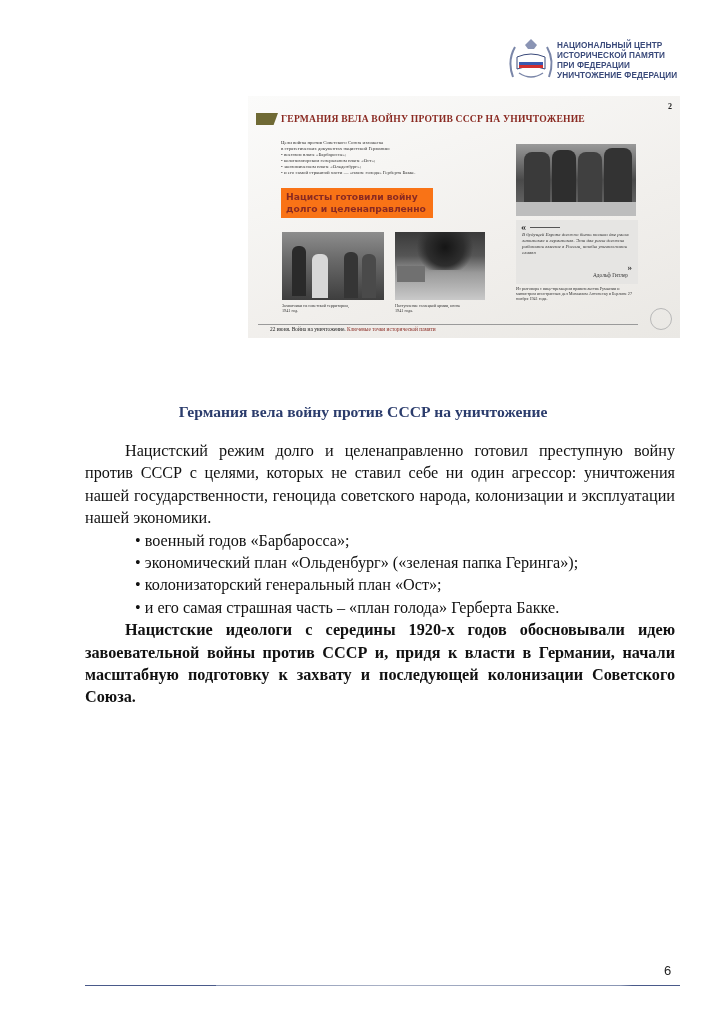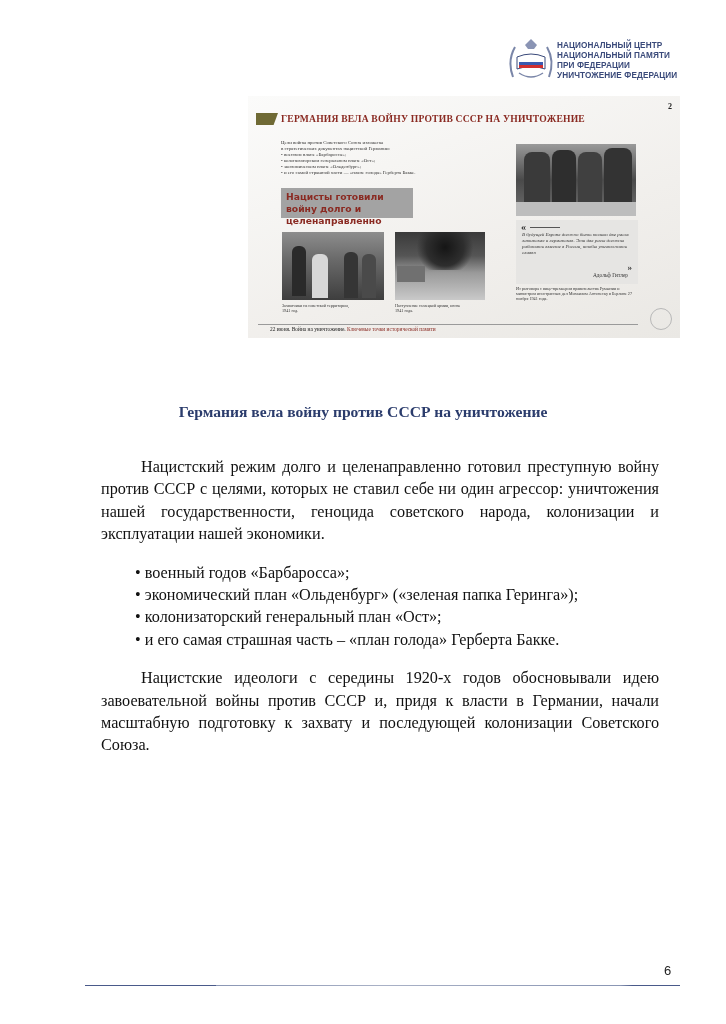--- a/index.html
+++ b/index.html
@@ -7,21 +7,21 @@
   .logo { position:absolute; left:505px; top:37px; width:180px; height:48px; display:flex; align-items:center; }
   .logo-emblem { width:52px; height:48px; position:relative; }
   .logo-text { font-family:"Liberation Sans", sans-serif; font-weight:bold; font-size:8.2px; line-height:10px; color:#3a4a7a; letter-spacing:0.1px; }
   .slide { position:absolute; left:248px; top:96px; width:432px; height:242px; background:#f3f2f0; overflow:hidden; }
   .slide-inner { position:absolute; left:0; top:0; right:0; bottom:0; background:linear-gradient(160deg,#fbfbfa 0%,#f1efec 60%,#eae8e4 100%); }
   .slide-flag { position:absolute; left:8px; top:17px; width:22px; height:12px; background:#6f6a35; clip-path:polygon(0 0,100% 0,80% 100%,0 100%); }
   .slide-title { position:absolute; left:33px; top:17px; font-family:"Liberation Serif", serif; font-weight:bold; font-size:9.6px; color:#8a2a22; letter-spacing:0.2px; white-space:nowrap; }
   .slide-num { position:absolute; right:8px; top:6px; font-weight:bold; font-size:8px; color:#222; }
   .slide-goals { position:absolute; left:33px; top:44px; width:210px; font-size:4.9px; line-height:6px; color:#333; }
   .slide-goals div { white-space:nowrap; }
-  .slide-callout { position:absolute; left:33px; top:92px; width:132px; height:30px; background:#a3a3a3; padding:3px 5px; box-sizing:border-box; font-family:"DejaVu Sans", sans-serif; font-weight:bold; font-size:9.2px; line-height:12px; color:#8a2a22; }
+  .slide-callout { position:absolute; left:33px; top:92px; width:152px; height:30px; background:#f97316; padding:3px 5px; box-sizing:border-box; font-family:"DejaVu Sans", sans-serif; font-weight:bold; font-size:9.2px; line-height:12px; color:#8a2a22; }
   .photo { position:absolute; background:#777; overflow:hidden; }
   .photo-1 { left:34px; top:136px; width:102px; height:68px; background:linear-gradient(180deg,#8d8d8d 0%,#6a6a6a 40%,#3e3e3e 100%); }
   .photo-1 .p1a { position:absolute; left:10px; top:14px; width:14px; height:50px; background:#2a2a2a; border-radius:6px 6px 0 0; }
   .photo-1 .p1b { position:absolute; left:30px; top:22px; width:16px; height:44px; background:#d8d8d8; border-radius:6px 6px 0 0; }
   .photo-1 .p1c { position:absolute; left:62px; top:20px; width:14px; height:46px; background:#353535; border-radius:6px 6px 0 0; }
   .photo-1 .p1d { position:absolute; left:80px; top:22px; width:14px; height:44px; background:#4a4a4a; border-radius:6px 6px 0 0; }
   .photo-2 { left:147px; top:136px; width:90px; height:68px; background:linear-gradient(180deg,#3a3a3a 0%,#555 35%,#9a9a9a 60%,#c9c9c9 100%); }
   .photo-2 .smoke { position:absolute; left:20px; top:0; width:60px; height:38px; background:radial-gradient(circle at 50% 40%,#151515 0%,#2e2e2e 50%,rgba(60,60,60,0) 75%); }
   .photo-2 .house { position:absolute; left:2px; top:34px; width:28px; height:16px; background:#707070; }
   .caption { position:absolute; font-size:4.2px; line-height:5.2px; color:#333; }
@@ -36,25 +36,25 @@
   .quote-text { position:absolute; left:6px; top:12px; width:112px; font-style:italic; font-size:5px; line-height:6px; color:#333; }
   .quote-close { position:absolute; right:6px; top:42px; font-size:9px; font-weight:bold; color:#333; }
   .quote-author { position:absolute; right:10px; top:52px; font-size:5.4px; color:#333; }
   .quote-source { position:absolute; left:268px; top:190px; width:122px; font-size:4.2px; line-height:5px; color:#333; }
   .slide-footer-line { position:absolute; left:10px; top:228px; width:380px; height:0.8px; background:#9a9a9a; }
   .slide-footer { position:absolute; left:22px; top:230px; font-size:5.4px; white-space:nowrap; color:#222; }
   .slide-footer .accent { color:#8a2a22; }
   .slide-emblem { position:absolute; right:8px; top:212px; width:22px; height:22px; border-radius:50%; border:1px solid #b8b8b8; box-sizing:border-box; }
   .doc-title { position:absolute; left:0; width:726px; top:403px; text-align:center; font-family:"Liberation Serif", serif; font-weight:bold; font-size:15.6px; color:#2b3c6c; }
   .body { position:absolute; left:85px; top:440px; width:590px; font-family:"Liberation Serif", serif; font-size:16.2px; line-height:22.4px; color:#111; }
-  .para { text-align:justify; text-indent:40px; margin:16px; }
+  .para { text-align:justify; text-indent:40px; margin:0; }
   .para.last-left { text-align-last:left; }
   .bullets { margin:0; padding-left:50px; }
   .bullets div { white-space:nowrap; }
-  .bold { font-weight:normal; }
+  .bold { font-weight:bold; }
   .page-num { position:absolute; left:664px; top:963px; font-family:"Liberation Sans", sans-serif; font-size:13px; color:#222; }
   .footer-line { position:absolute; left:85px; top:985px; width:595px; height:1.2px; background:linear-gradient(90deg,#4a5a8a 0%,#4a5a8a 22%,#8a96b4 22%,#a9b1c6 50%,#8a96b4 90%,#4a5a8a 92%,#4a5a8a 100%); }
 </style>
 </head>
 <body>
 
 <div class="logo">
   <div class="logo-emblem">
     <svg width="52" height="48" viewBox="0 0 52 48">
       <path d="M8 40 Q2 24 10 10" stroke="#7a86a8" stroke-width="2" fill="none"></path>
@@ -62,21 +62,21 @@
       <path d="M20 8 L26 2 L32 8 L29 12 L23 12 Z" fill="#8a94b4"></path>
       <path d="M12 20 Q26 14 40 20 L40 32 Q26 27 12 32 Z" fill="#ffffff" stroke="#3a4a7a" stroke-width="1"></path>
       <rect x="14" y="22" width="24" height="3" fill="#ffffff"></rect>
       <rect x="14" y="25" width="24" height="3" fill="#3a5ab0"></rect>
       <rect x="14" y="28" width="24" height="3" fill="#d03030"></rect>
       <path d="M14 36 Q26 44 38 36" stroke="#7a86a8" stroke-width="1.5" fill="none"></path>
     </svg>
   </div>
   <div class="logo-text">
     <div>НАЦИОНАЛЬНЫЙ ЦЕНТР</div>
-    <div>НАЦИОНАЛЬНЫЙ ПАМЯТИ</div>
+    <div>ИСТОРИЧЕСКОЙ ПАМЯТИ</div>
     <div>ПРИ ФЕДЕРАЦИИ</div>
     <div>УНИЧТОЖЕНИЕ ФЕДЕРАЦИИ</div>
   </div>
 </div>
 
 <div class="slide">
   <div class="slide-inner"></div>
   <div class="slide-flag"></div>
   <div class="slide-title">ГЕРМАНИЯ ВЕЛА ВОЙНУ ПРОТИВ СССР НА УНИЧТОЖЕНИЕ</div>
   <div class="slide-num">2</div>

